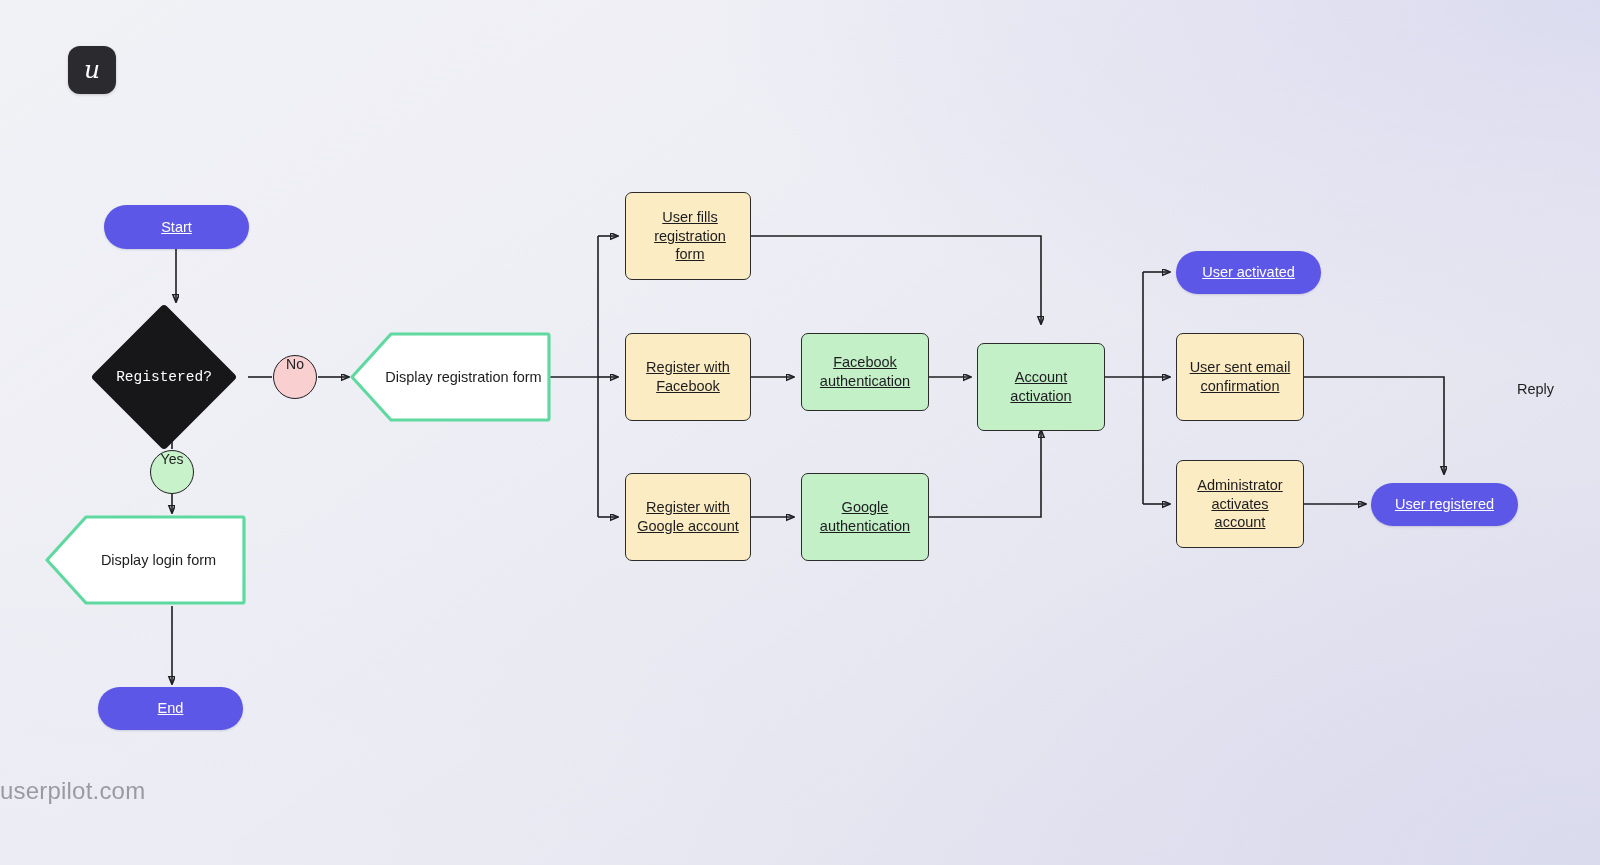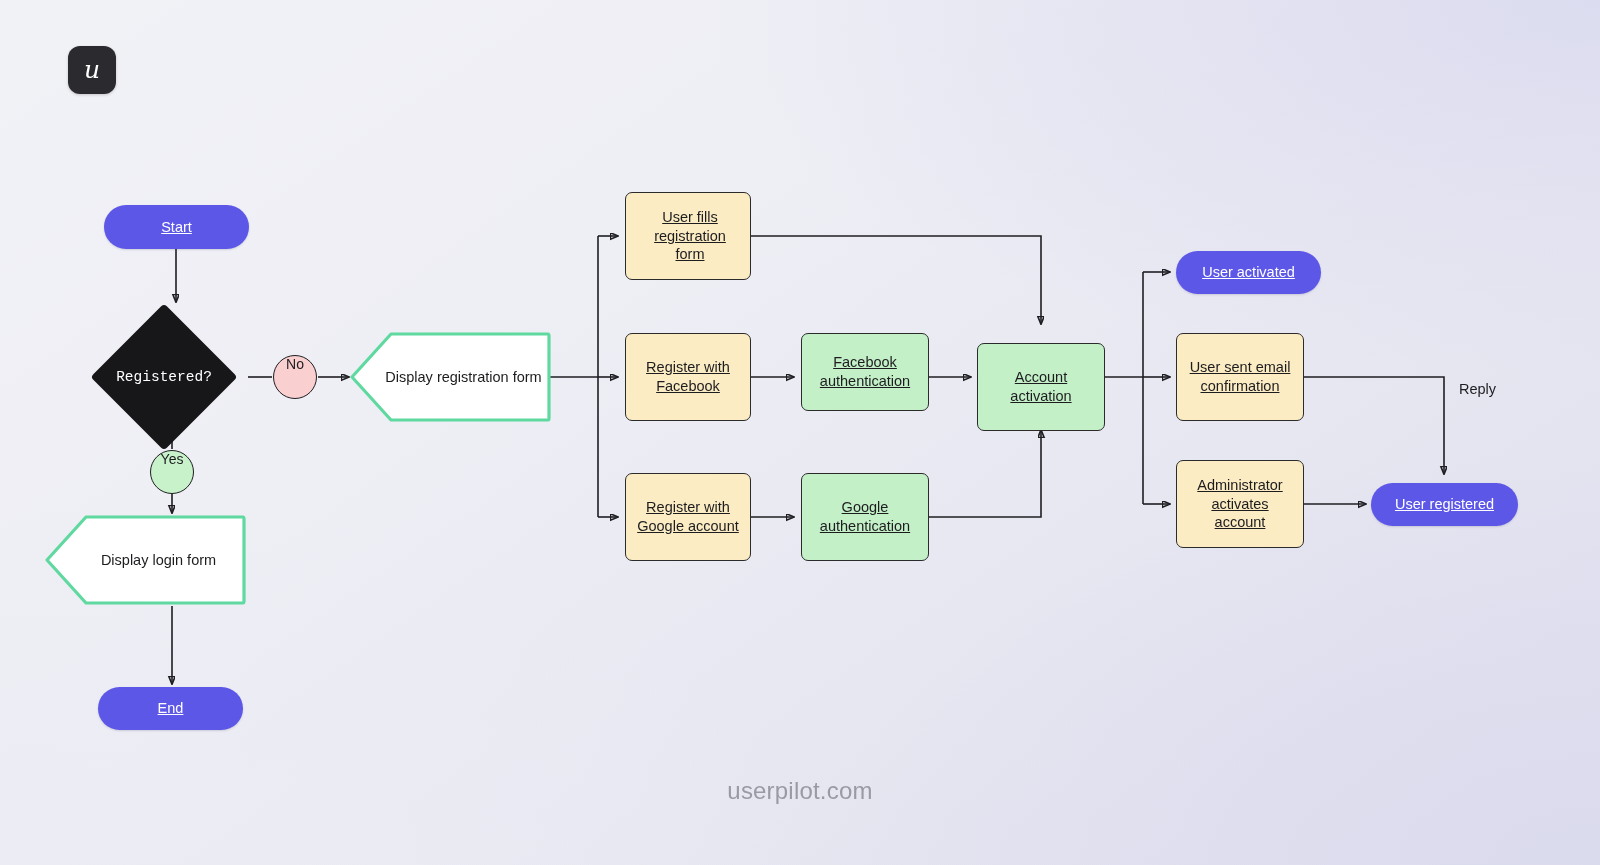--- a/index.html
+++ b/index.html
@@ -161,21 +161,20 @@
     color: #1d1d20;
     white-space: nowrap;
   }
 
   
   #watermark {
     position: absolute;
     left: 0;
     top: 777px;
     width: 1600px;
-    text-align: center;
     font-size: 24px;
     color: #9a9aa6;
     letter-spacing: .2px;
   }
 </style>
 </head>
 <body>
 
 <div id="canvas">
 
@@ -300,17 +299,17 @@
   </div>
 
   <div class="node box box-yellow" style="left:1176px; top:460px; width:128px; height:88px;">
     <span>Administrator activates account</span>
   </div>
 
   <div class="node pill" style="left:1371px; top:483px; width:147px; height:43px;">
     <span>User registered</span>
   </div>
 
-  <div class="edge-label" style="left:1459px; top:381px;">Reply</div>
+  <div class="edge-label" style="left:1517px; top:381px;">Reply</div>
 
   <div id="watermark">userpilot.com</div>
 
 </div>
 
 </body></html>

